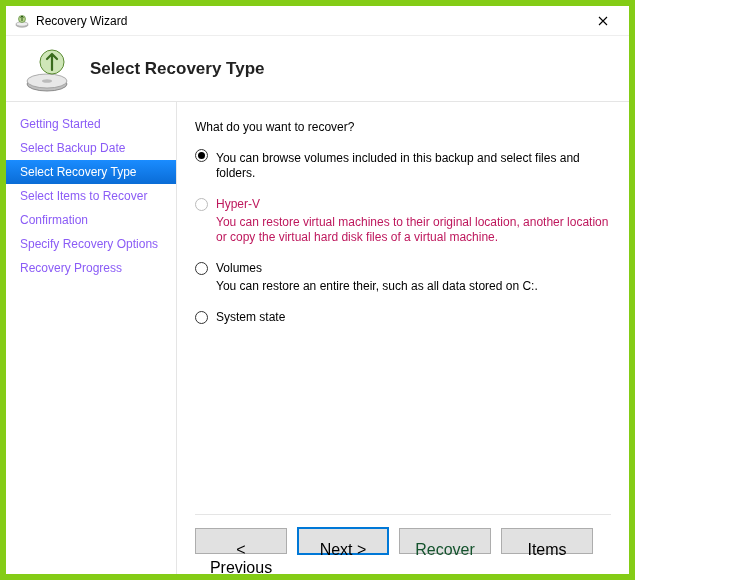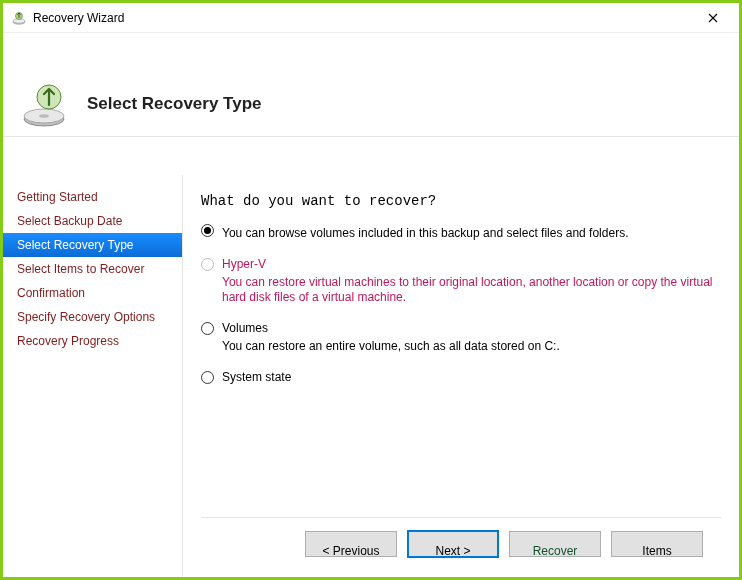--- a/index.html
+++ b/index.html
@@ -4,27 +4,26 @@
 <style>
   * { box-sizing: border-box; }
   body {
     margin: 0;
     font-family: "Segoe UI", Tahoma, sans-serif;
     font-size: 12px;
     color: #000;
     background: #fff;
   }
   .window {
-    width: 742px;
+    width: 635px;
     height: 580px;
-    border: 3px solid #84cc16;
+    border: 6px solid #84cc16;
     display: flex;
     flex-direction: column;
     background: #fff;
-    gap: 38px;
   }
   .titlebar {
     height: 30px;
     display: flex;
     align-items: center;
     padding: 0 4px 0 8px;
     border-bottom: 1px solid #eee;
   }
   .title-icon {
     width: 16px; height: 16px;
@@ -62,39 +61,38 @@
     min-height: 0;
   }
   .sidebar {
     width: 180px;
     border-right: 1px solid #e5e5e5;
     padding-top: 10px;
   }
   .side-item {
     padding: 5px 10px 5px 14px;
     font-size: 12px;
-    color: #7f1d1d;
+    color: #8b5cf6;
     cursor: pointer;
   }
   .side-item.selected {
     background: #0a84ff;
     background: linear-gradient(#1a8cff,#0a6cd6);
     color: #fff;
   }
   .content {
     flex: 1;
     padding: 18px 18px 8px 18px;
     display: flex;
     flex-direction: column;
     min-height: 0;
   }
   .question {
-    font-size: 14px;
+    font-size: 12px;
     margin-bottom: 14px;
-    font-family: Liberation Mono, monospace;
   }
   .options { flex: 1; }
   .option {
     display: flex;
     align-items: flex-start;
     margin-bottom: 16px;
   }
   .radio {
     width: 13px; height: 13px;
     border: 1px solid #333;
@@ -134,21 +132,21 @@
     align-items: center;
     justify-content: flex-end;
     padding-right: 18px;
     gap: 10px;
   }
   .btn {
     min-width: 92px;
     height: 25px;
     border: 1px solid #adadad;
     background: #e1e1e1;
-    font-size: 12px;
+    font-size: 16px;
     font-family: inherit;
     cursor: pointer;
     padding: 12px 8px;
   }
   .btn.default {
     border: 2px solid #0078d7;
     height: 25px;
   }
   .btn:disabled {
     color: #14532d;
@@ -213,21 +211,21 @@
             <div class="radio"></div>
             <div class="opt-body">
               <div class="opt-label">Hyper-V</div>
               <div class="opt-desc">You can restore virtual machines to their original location, another location or copy the virtual hard disk files of a virtual machine.</div>
             </div>
           </div>
           <div class="option">
             <div class="radio"></div>
             <div class="opt-body">
               <div class="opt-label">Volumes</div>
-              <div class="opt-desc">You can restore an entire volume, such as all data stored on C:.</div>
+              <div class="opt-desc">You can restore an entire their, such as all data stored on C:.</div>
             </div>
           </div>
           <div class="option">
             <div class="radio"></div>
             <div class="opt-body">
               <div class="opt-label">System state</div>
             </div>
           </div>
         </div>
       <div class="footer">

